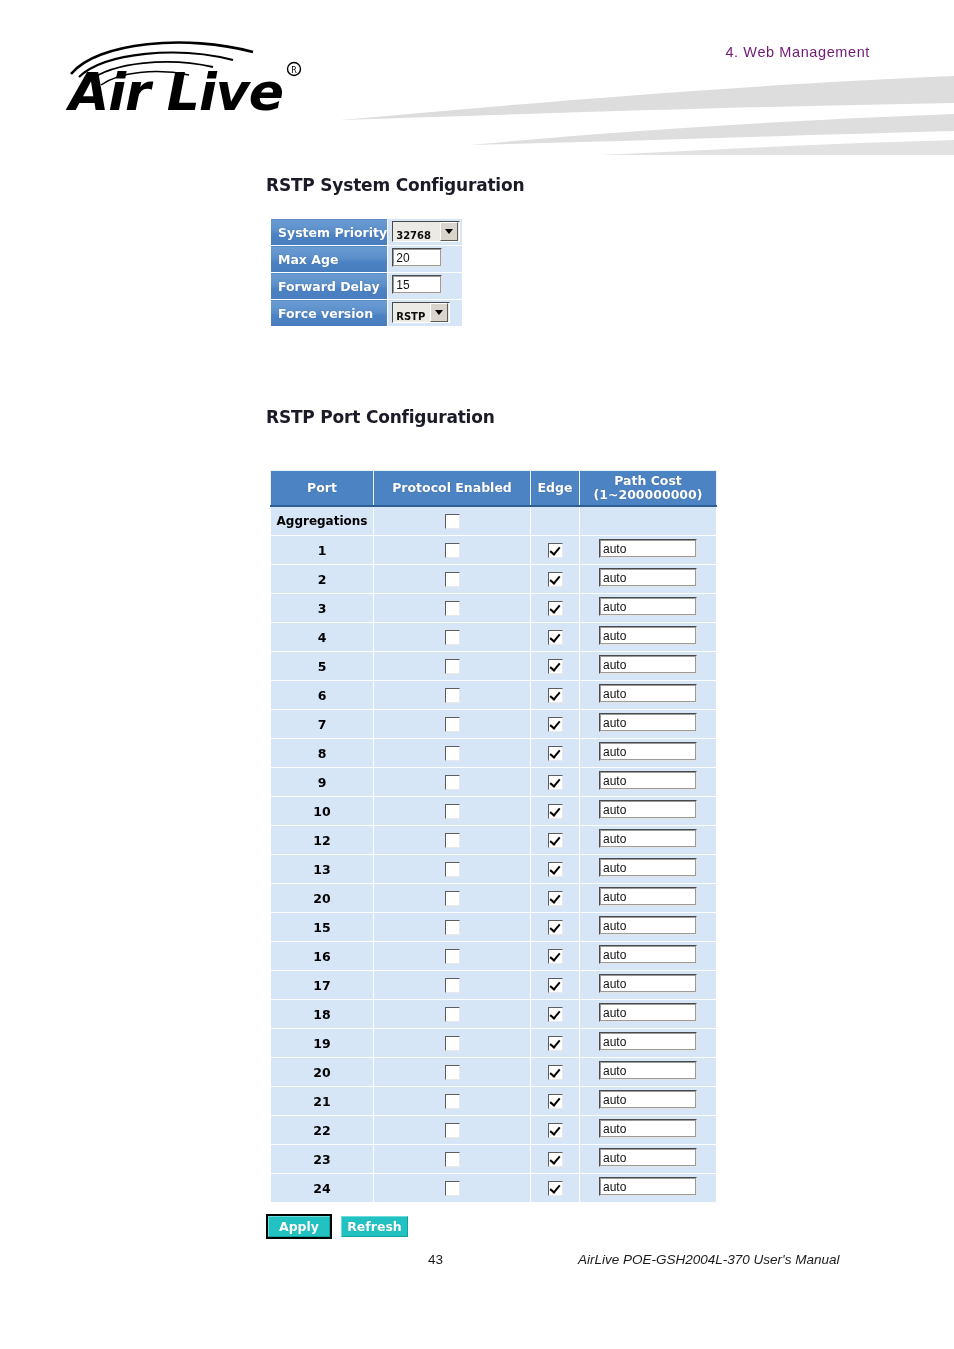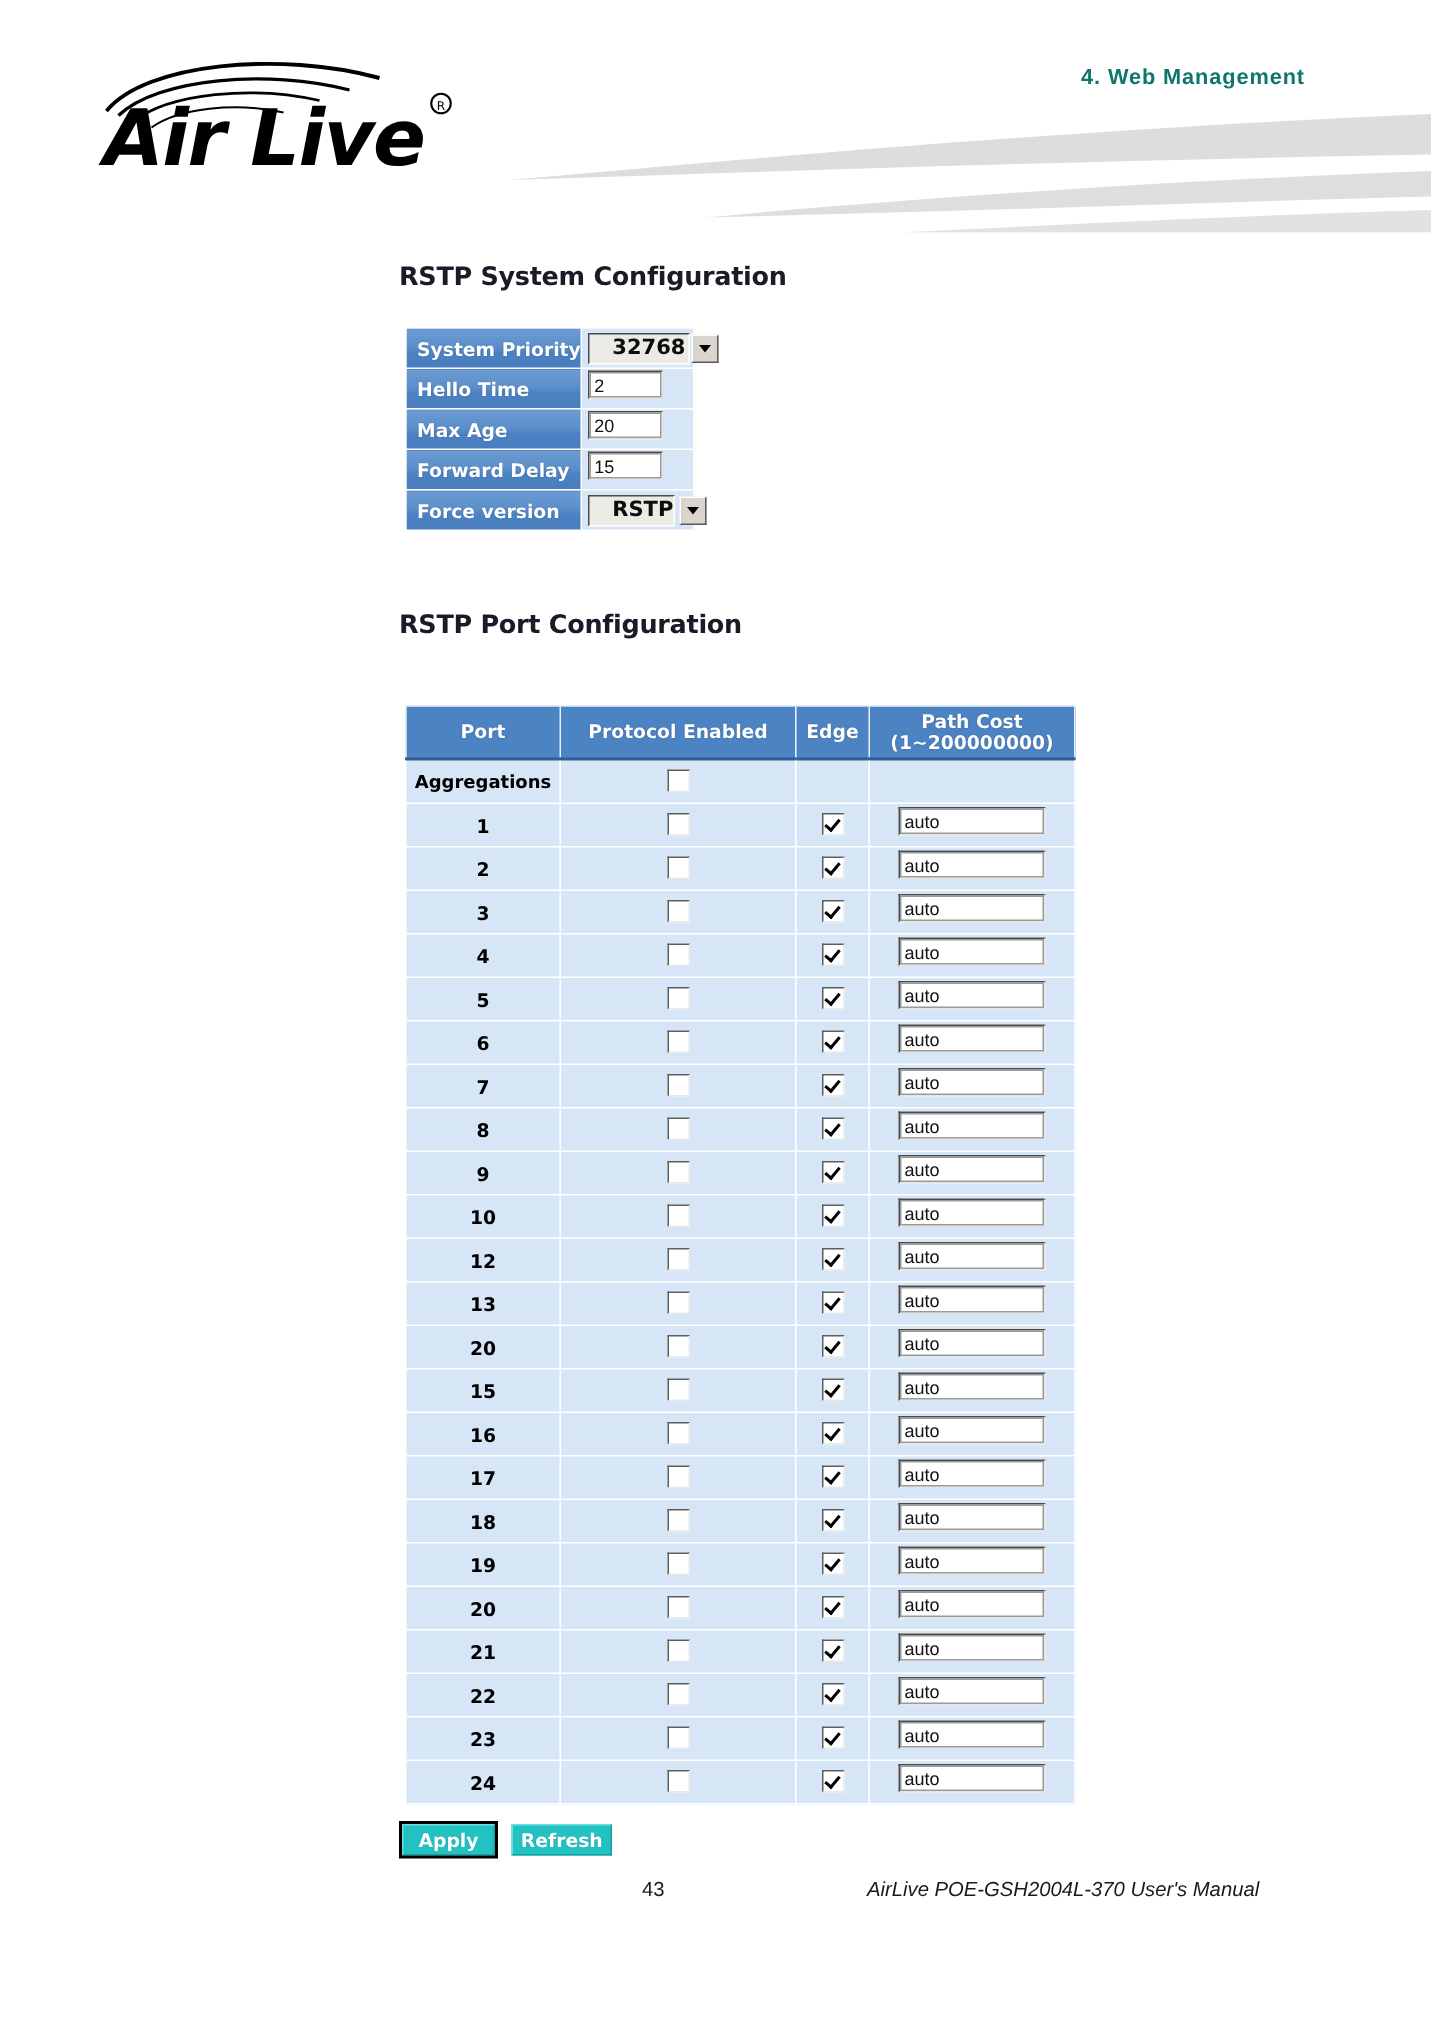--- a/index.html
+++ b/index.html
@@ -34,24 +34,23 @@
     top: 36px;
     width: 300px;
     height: 80px;
   }
   .logo-svg { display: block; }
   .chapter-title {
     position: absolute;
     right: 84px;
     top: 44px;
     font-size: 14.5px;
-    color: #0f766e;
+    color: #701a75;
     letter-spacing: 0.6px;
     white-space: nowrap;
-    font-weight: bold;
   }
 
   
   .content {
     position: absolute;
     left: 0; top: 0;
     width: 954px;
   }
   .section-title {
     position: absolute;
@@ -118,32 +117,32 @@
     box-sizing: border-box;
     line-height: 14px;
     overflow: hidden;
     white-space: nowrap;
   }
   .sys-text { width: 50px; height: 19px; }
 
   
   .win-select {
     display: inline-flex;
-    align-items: center;
+    align-items: flex-end;
     background: #eceae4;
     border-top: 1px solid #4a4a4a;
     border-left: 1px solid #4a4a4a;
     border-right: 1px solid #ffffff;
     border-bottom: 1px solid #ffffff;
     box-sizing: border-box;
     height: 21px;
-    padding: 0 0 0 15px;
+    padding: 0 0 0 3px;
     font-family: "DejaVu Sans", sans-serif;
     font-weight: bold;
-    font-size: 14px;
+    font-size: 10px;
     color: #0d0d0d;
   }
   .win-select .sel-text {
     flex: 1 1 auto;
     white-space: nowrap;
     padding-right: 4px;
   }
   .win-select .sel-btn {
     width: 16px;
     height: 17px;
@@ -336,26 +335,20 @@
     <tbody>
       <tr>
         <td class="sys-label">System Priority</td>
         <td class="sys-value">
           <div class="win-select" id="sel-priority">
             <span class="sel-text">32768</span>
             <span class="sel-btn">
                 <span class="caret"></span>
               </span>
           </div>
-        </td>
-      </tr>
-      <tr>
-        <td class="sys-label">Hello Time</td>
-        <td class="sys-value">
-          <div class="win-input sys-text">2</div>
         </td>
       </tr>
       <tr>
         <td class="sys-label">Max Age</td>
         <td class="sys-value">
           <div class="win-input sys-text">20</div>
         </td>
       </tr>
       <tr>
         <td class="sys-label">Forward Delay</td>

